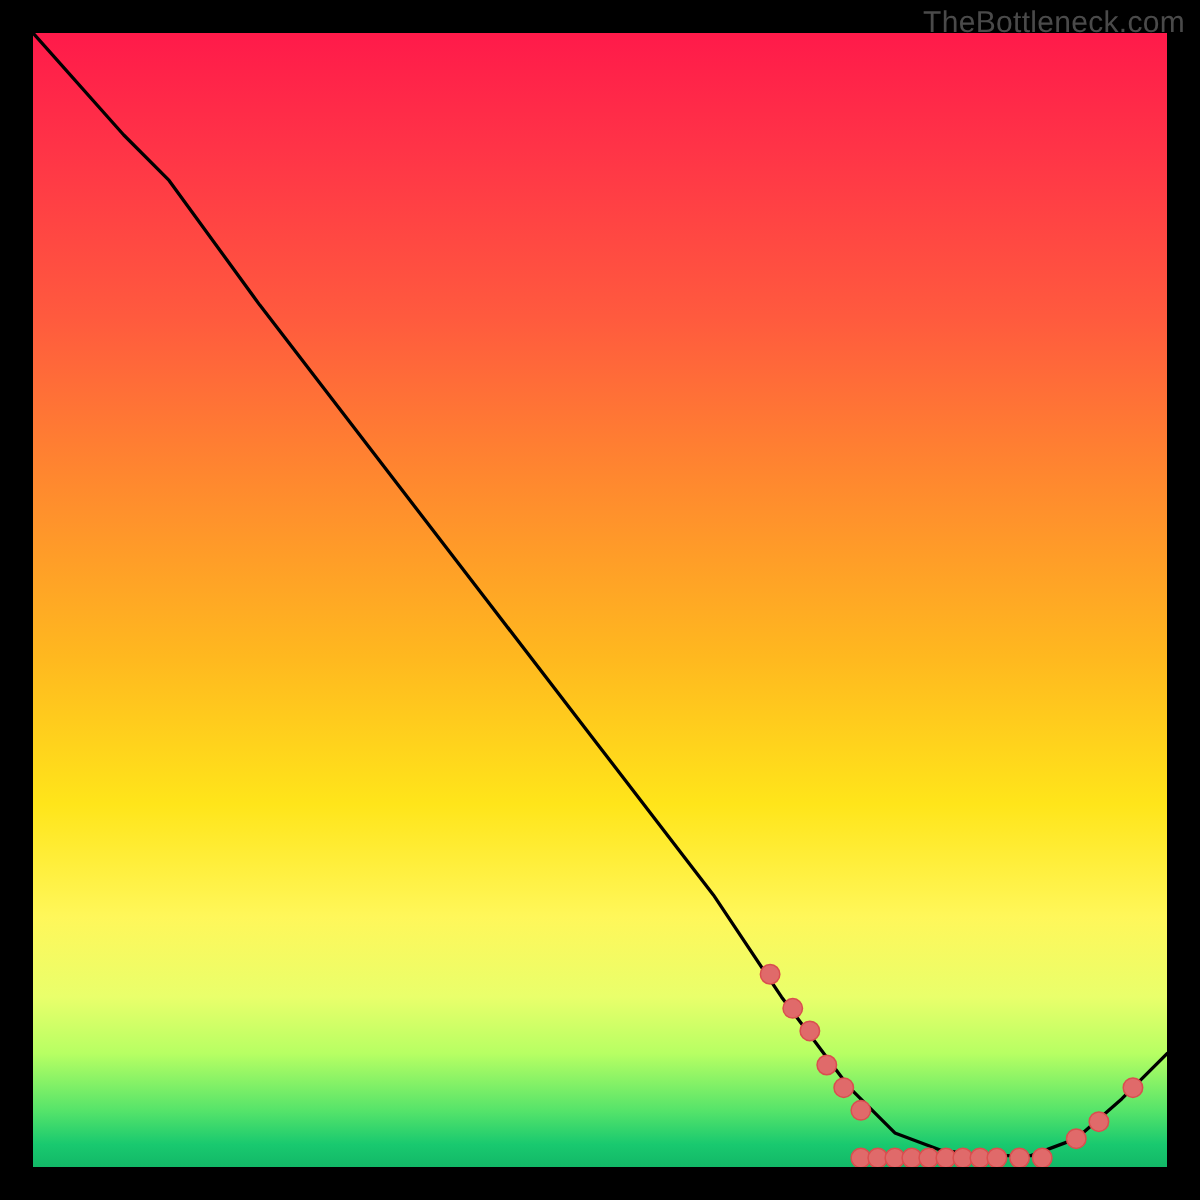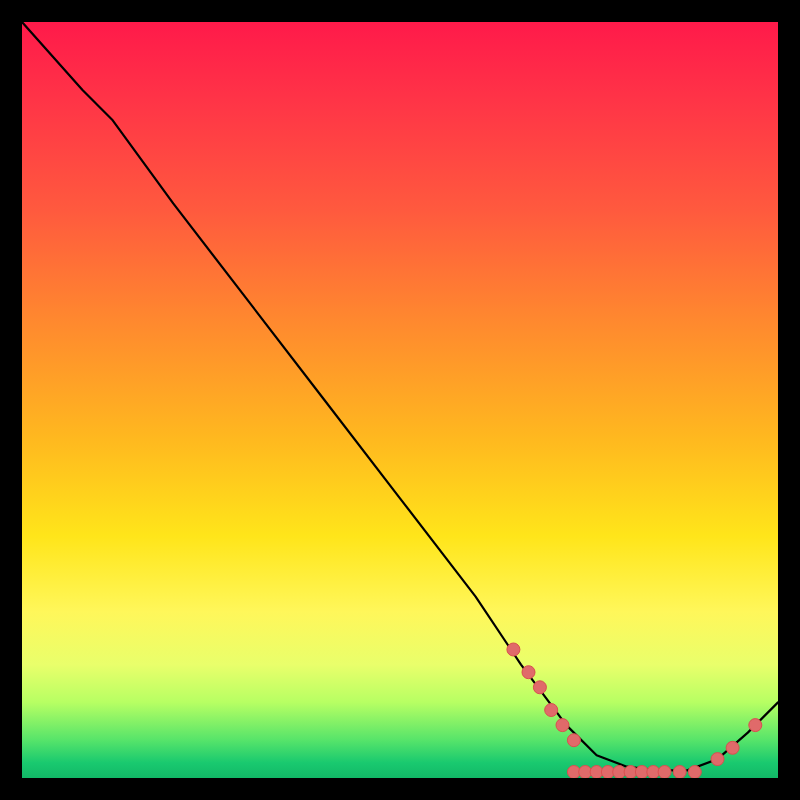--- a/index.html
+++ b/index.html
@@ -80,13 +80,14 @@
           <circle cx="631.3" cy="750.0" r="6.5" fill="#e06a6a" stroke="#d94f4f" stroke-width="1"></circle>
           <circle cx="642.6" cy="750.0" r="6.5" fill="#e06a6a" stroke="#d94f4f" stroke-width="1"></circle>
           <circle cx="657.7" cy="750.0" r="6.5" fill="#e06a6a" stroke="#d94f4f" stroke-width="1"></circle>
           <circle cx="672.8" cy="750.0" r="6.5" fill="#e06a6a" stroke="#d94f4f" stroke-width="1"></circle>
           <circle cx="695.5" cy="737.1" r="6.5" fill="#e06a6a" stroke="#d94f4f" stroke-width="1"></circle>
           <circle cx="710.6" cy="725.8" r="6.5" fill="#e06a6a" stroke="#d94f4f" stroke-width="1"></circle>
           <circle cx="733.3" cy="703.1" r="6.5" fill="#e06a6a" stroke="#d94f4f" stroke-width="1"></circle>
         </g>
     </svg>
   </div>
+  <div class="watermark">TheBottleneck.com</div>
 </div>
 
 </body></html>

